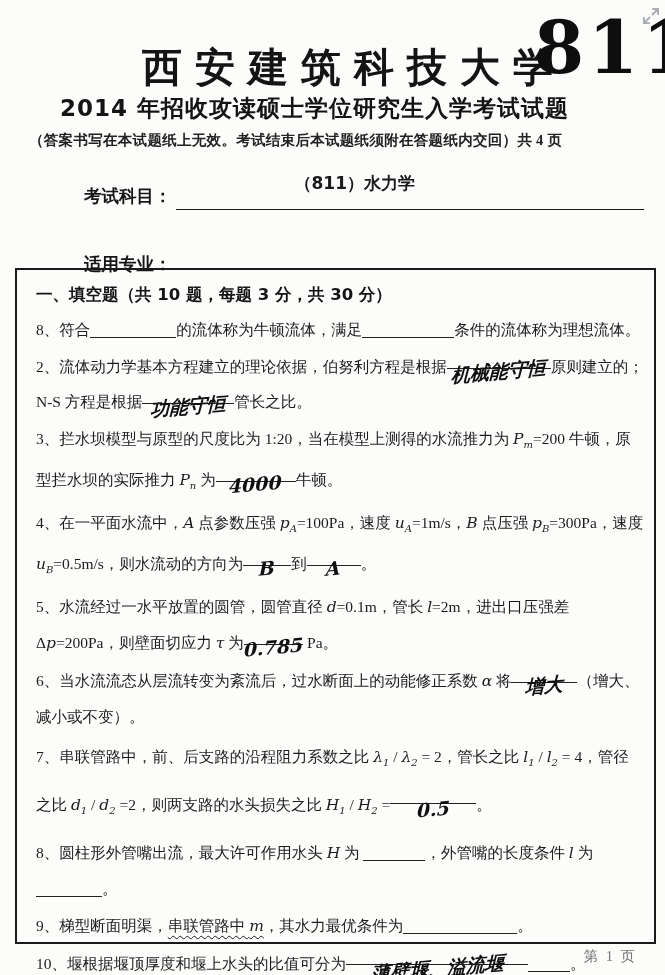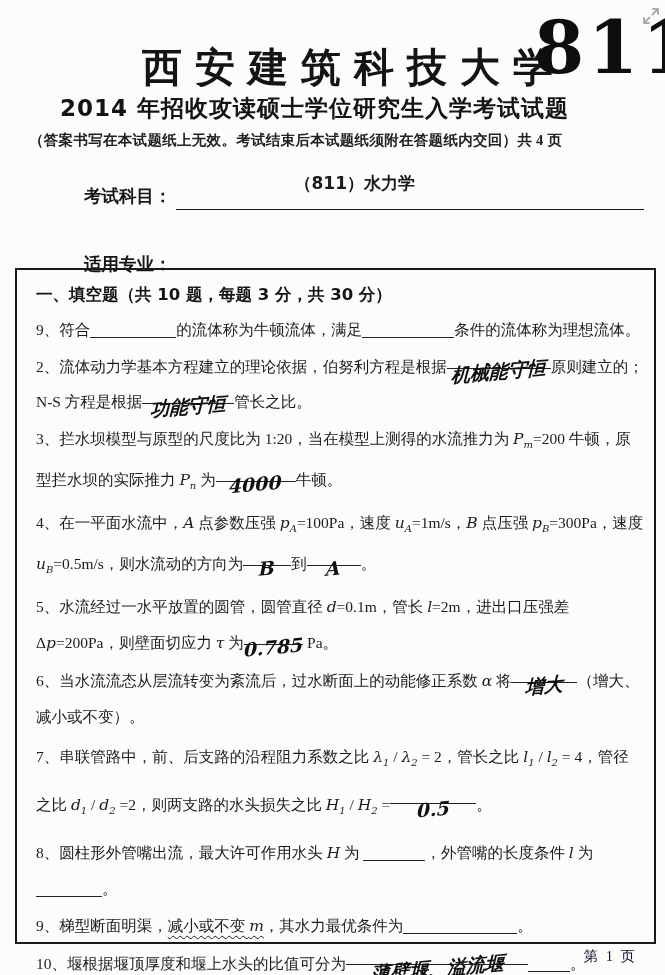--- a/index.html
+++ b/index.html
@@ -97,21 +97,21 @@
     white-space:nowrap;
   }
   .wavy{
     text-decoration:underline;
     text-decoration-style:wavy;
     text-decoration-thickness:1px;
     text-underline-offset:4px;
   }
   .pageno{
     position:absolute;top:947px;right:28px;
-    font-size:14.5px;letter-spacing:2px;color:#0f172a;
+    font-size:14.5px;letter-spacing:2px;color:#737373;
   }
 </style>
 </head>
 <body>
 
 <div class="page">
 
   <div class="expand-icon">
     <svg width="22" height="22" viewBox="0 0 22 22" fill="none" stroke="currentColor" stroke-width="2" stroke-linecap="round">
       <path d="M13 4 H18 V9"></path>
@@ -132,27 +132,27 @@
       <span class="field-value">（811）水力学</span>
     </span>
   </div>
 
   <div class="field field-major">
     <span class="field-label">适用专业：</span>
   </div>
 
   <div class="qbox">
     <div class="section-title">一、填空题（共 10 题，每题 3 分，共 30 分）</div>
-    <div class="q"><span>9、符合</span><span class="blank" style="width: 86px;"></span><span>的流体称为牛顿流体，满足</span><span class="blank" style="width: 92px;"></span><span>条件的流体称为理想流体。</span></div>
+    <div class="q"><span>8、符合</span><span class="blank" style="width: 86px;"></span><span>的流体称为牛顿流体，满足</span><span class="blank" style="width: 92px;"></span><span>条件的流体称为理想流体。</span></div>
     <div class="q"><span>2、流体动力学基本方程建立的理论依据，伯努利方程是根据</span><span class="blank hb" style="min-width: 104px;"><span class="hand">机械能守恒</span></span><span>原则建立的；N-S 方程是根据</span><span class="blank hb" style="min-width: 92px;"><span class="hand">功能守恒</span></span><span>管长之比。</span></div>
     <div class="q"><span>3、拦水坝模型与原型的尺度比为 1:20，当在模型上测得的水流推力为 </span><span class="var">P<sub>m</sub></span><span>=200 牛顿，原型拦水坝的实际推力 </span><span class="var">P<sub>n</sub></span><span> 为</span><span class="blank hb" style="min-width: 80px;"><span class="hand">4000</span></span><span>牛顿。</span></div>
     <div class="q"><span>4、在一平面水流中，</span><span class="var">A</span><span> 点参数压强 </span><span class="var">p<sub>A</sub></span><span>=100Pa，速度 </span><span class="var">u<sub>A</sub></span><span>=1m/s，</span><span class="var">B</span><span> 点压强 </span><span class="var">p<sub>B</sub></span><span>=300Pa，速度 </span><span class="var">u<sub>B</sub></span><span>=0.5m/s，则水流动的方向为</span><span class="blank hb" style="min-width: 48px;"><span class="hand">B</span></span><span>到</span><span class="blank hb" style="min-width: 54px;"><span class="hand">A</span></span><span>。</span></div>
     <div class="q"><span>5、水流经过一水平放置的圆管，圆管直径 </span><span class="var">d</span><span>=0.1m，管长 </span><span class="var">l</span><span>=2m，进出口压强差 Δ</span><span class="var">p</span><span>=200Pa，则壁面切应力 </span><span class="var">τ</span><span> 为</span><span class="blank hb" style="min-width: 58px;"><span class="hand">0.785</span></span><span> Pa。</span></div>
     <div class="q"><span>6、当水流流态从层流转变为紊流后，过水断面上的动能修正系数 </span><span class="var">α</span><span> 将</span><span class="blank hb" style="min-width: 66px;"><span class="hand">增大</span></span><span>（增大、减小或不变）。</span></div>
     <div class="q wide"><span>7、串联管路中，前、后支路的沿程阻力系数之比 </span><span class="var">λ<sub>1</sub></span><span> / </span><span class="var">λ<sub>2</sub></span><span> = 2，管长之比 </span><span class="var">l<sub>1</sub></span><span> / </span><span class="var">l<sub>2</sub></span><span> = 4，管径之比 </span><span class="var">d<sub>1</sub></span><span> / </span><span class="var">d<sub>2</sub></span><span> =2，则两支路的水头损失之比 </span><span class="var">H<sub>1</sub></span><span> / </span><span class="var">H<sub>2</sub></span><span> =</span><span class="blank hb" style="min-width: 86px;"><span class="hand">0.5</span></span><span>。</span></div>
     <div class="q"><span>8、圆柱形外管嘴出流，最大许可作用水头 </span><span class="var">H</span><span> 为 </span><span class="blank" style="width: 62px;"></span><span>，外管嘴的长度条件 </span><span class="var">l</span><span> 为</span><span class="blank" style="width: 66px;"></span><span>。</span></div>
-    <div class="q"><span>9、梯型断面明渠，</span><span class="wavy">减小或不变 </span><span class="var wavy">m</span><span>，其水力最优条件为</span><span class="blank" style="width: 114px;"></span><span>。</span></div>
+    <div class="q"><span>9、梯型断面明渠，</span><span class="wavy">串联管路中 </span><span class="var wavy">m</span><span>，其水力最优条件为</span><span class="blank" style="width: 114px;"></span><span>。</span></div>
     <div class="q"><span>10、堰根据堰顶厚度和堰上水头的比值可分为</span><span class="blank hb" style="min-width: 182px;"><span class="hand">薄壁堰、溢流堰</span></span><span class="blank" style="width: 42px;"></span><span>。</span></div>
   </div>
 
   <div class="pageno">第 1 页</div>
 
 </div>
 
 </body></html>

